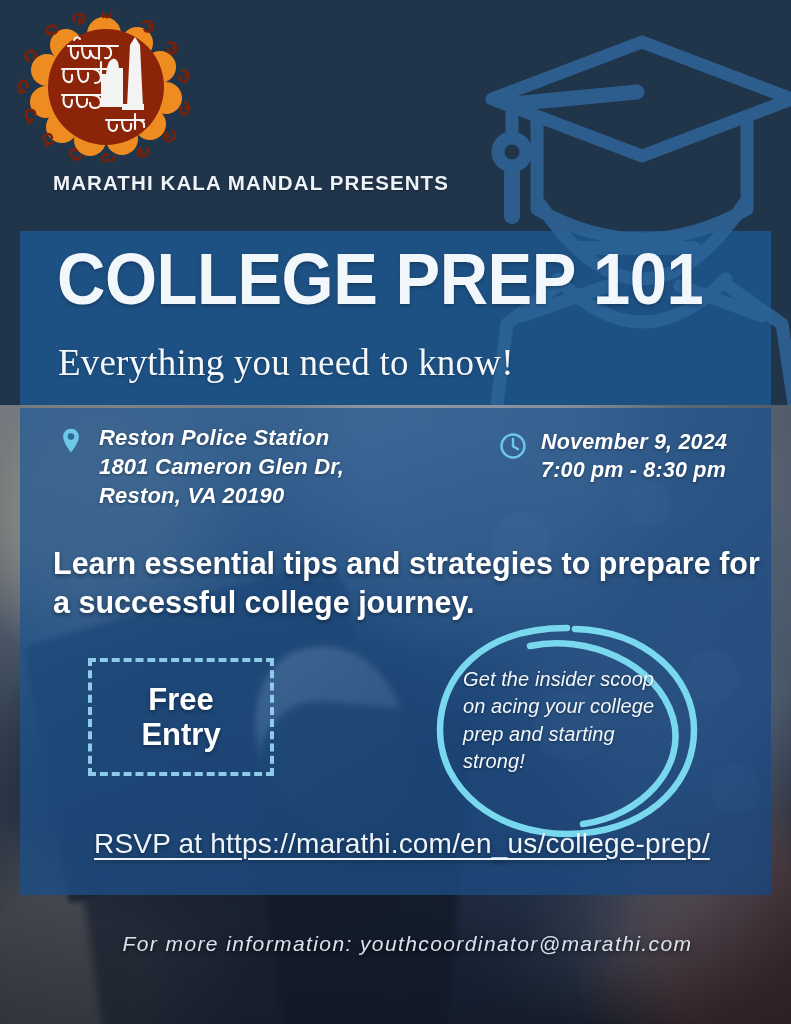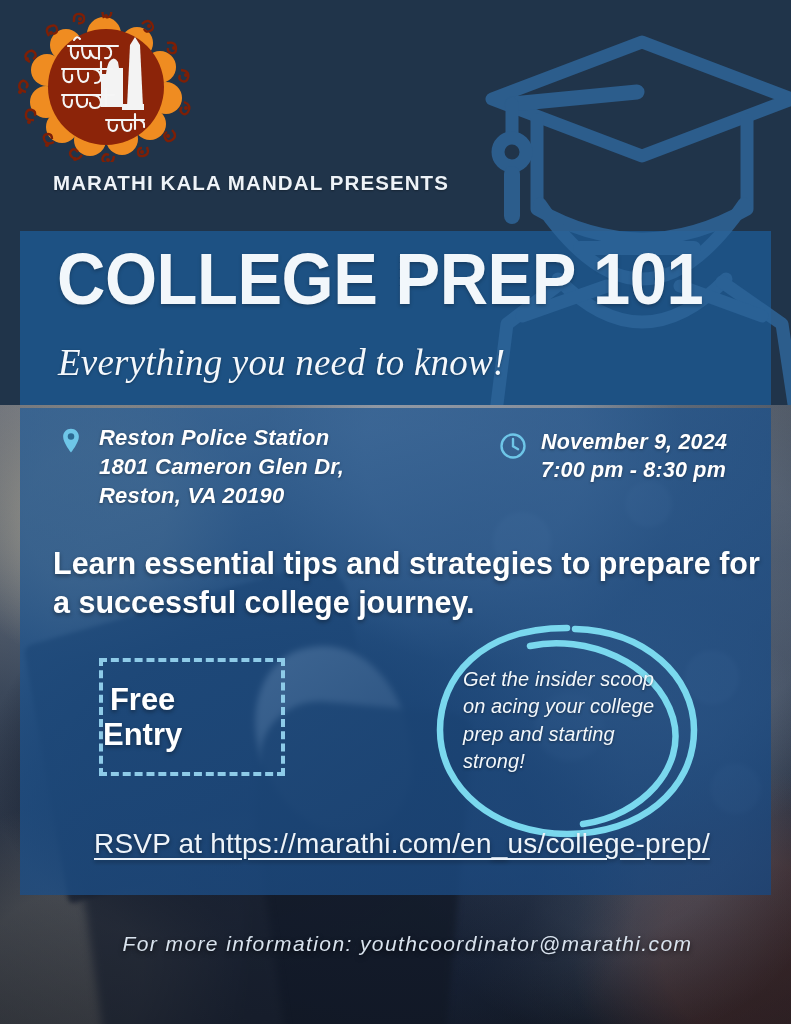--- a/index.html
+++ b/index.html
@@ -72,21 +72,20 @@
     letter-spacing:-0.5px;
     transform:scaleX(0.93);
     transform-origin:left center;
     line-height:1;
     text-shadow:0 2px 4px rgba(0,0,0,.25);
     white-space:nowrap;
   }
   .subtitle {
     position:absolute; left:38px; top:110px;
     font-family:"Liberation Serif", serif;
-    font-style:italic;
     font-size:37px;
     color:#f4f8fc;
     letter-spacing:0.2px;
     white-space:nowrap;
     text-shadow:0 1px 3px rgba(0,0,0,.3);
   }
 
   
   .photo-area {
     position:absolute; left:0; top:405px; width:791px; height:619px;
@@ -194,24 +193,24 @@
     font-size:30.5px;
     font-weight:bold;
     color:#ffffff;
     line-height:1.29;
     letter-spacing:0px;
     text-shadow:0 2px 4px rgba(0,0,0,.40);
   }
 
   
   .free-box {
-    position:absolute; left:79px; top:250px;
+    position:absolute; left:68px; top:250px;
     width:186px; height:118px;
     border:4px dashed #8ecbe8;
-    display:flex; align-items:center; 
+    display:flex; align-items:center; justify-content:center;
   }
   .free-text {
     font-size:31px; font-weight:bold; color:#ffffff;
     text-align:center; line-height:1.13;
     text-shadow:0 2px 4px rgba(0,0,0,.38);
   }
 
   
   .callout {
     position:absolute; left:415px; top:210px;

